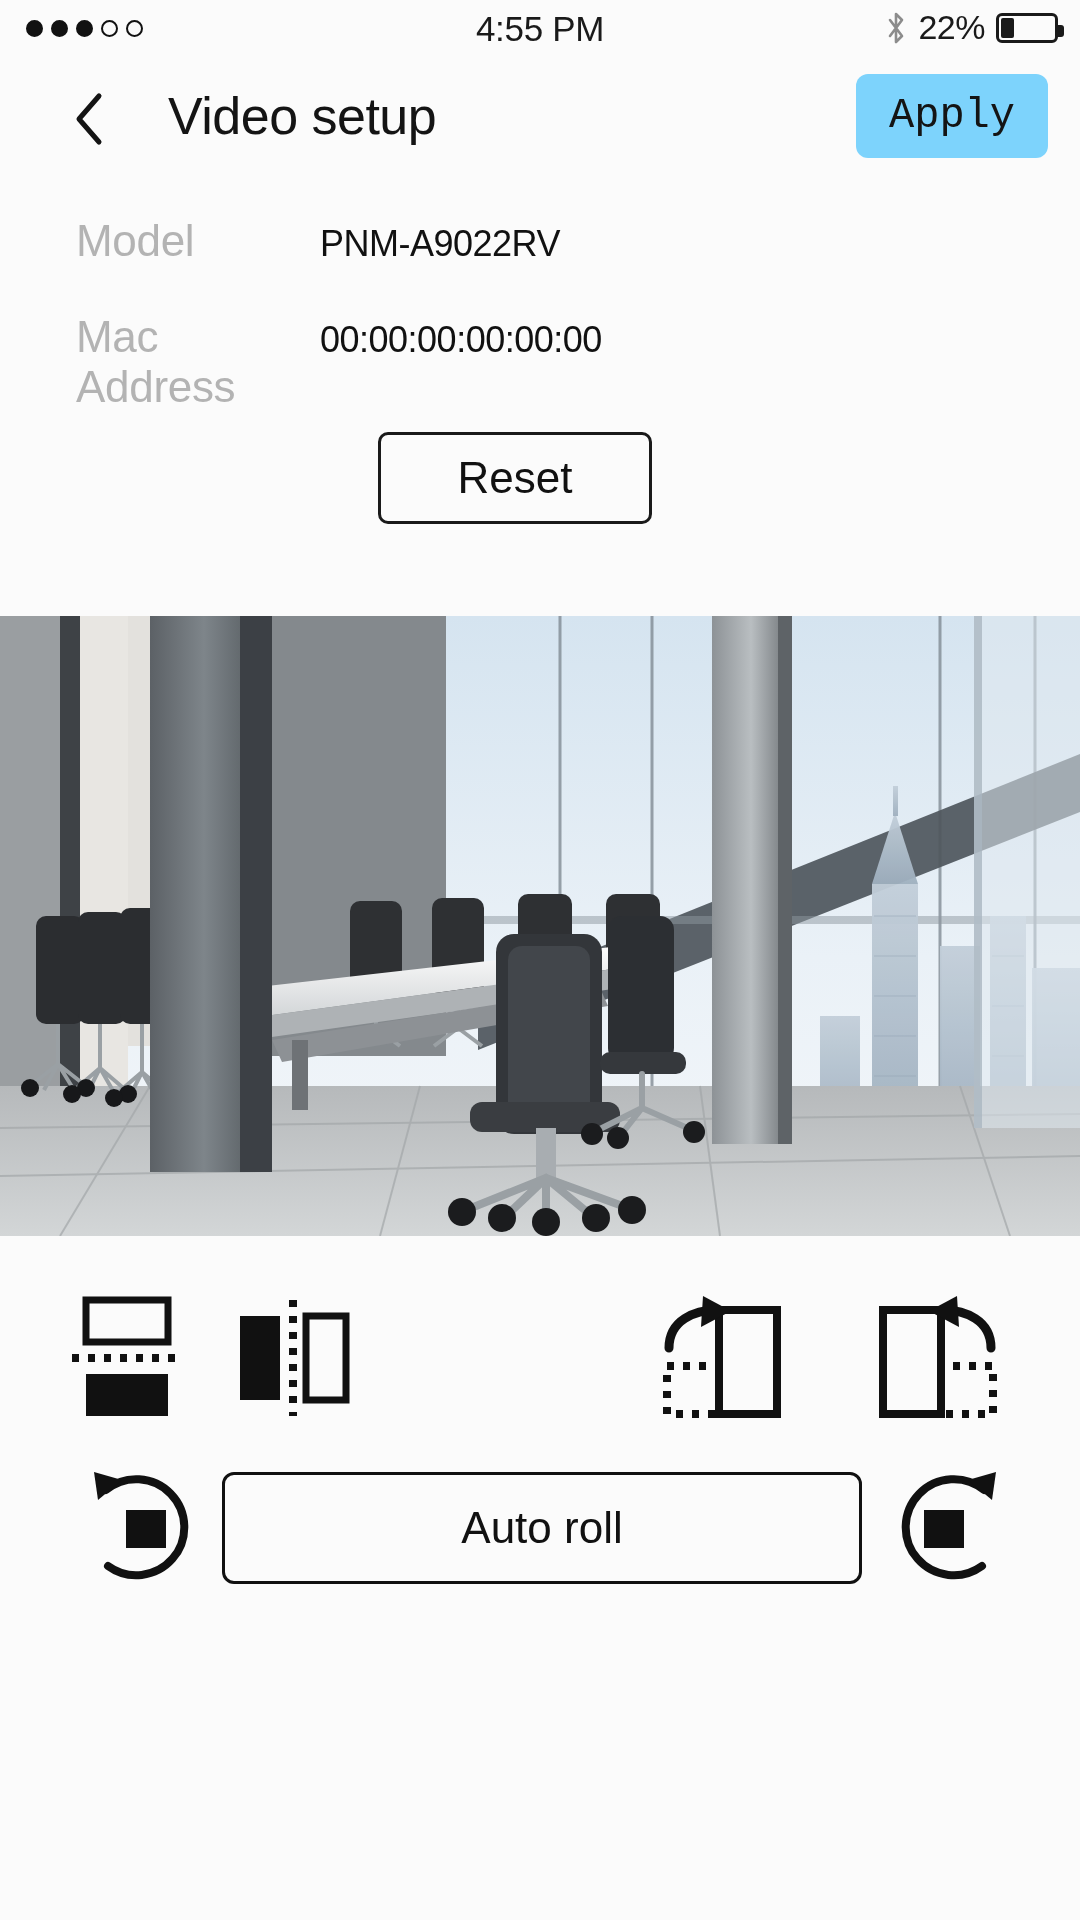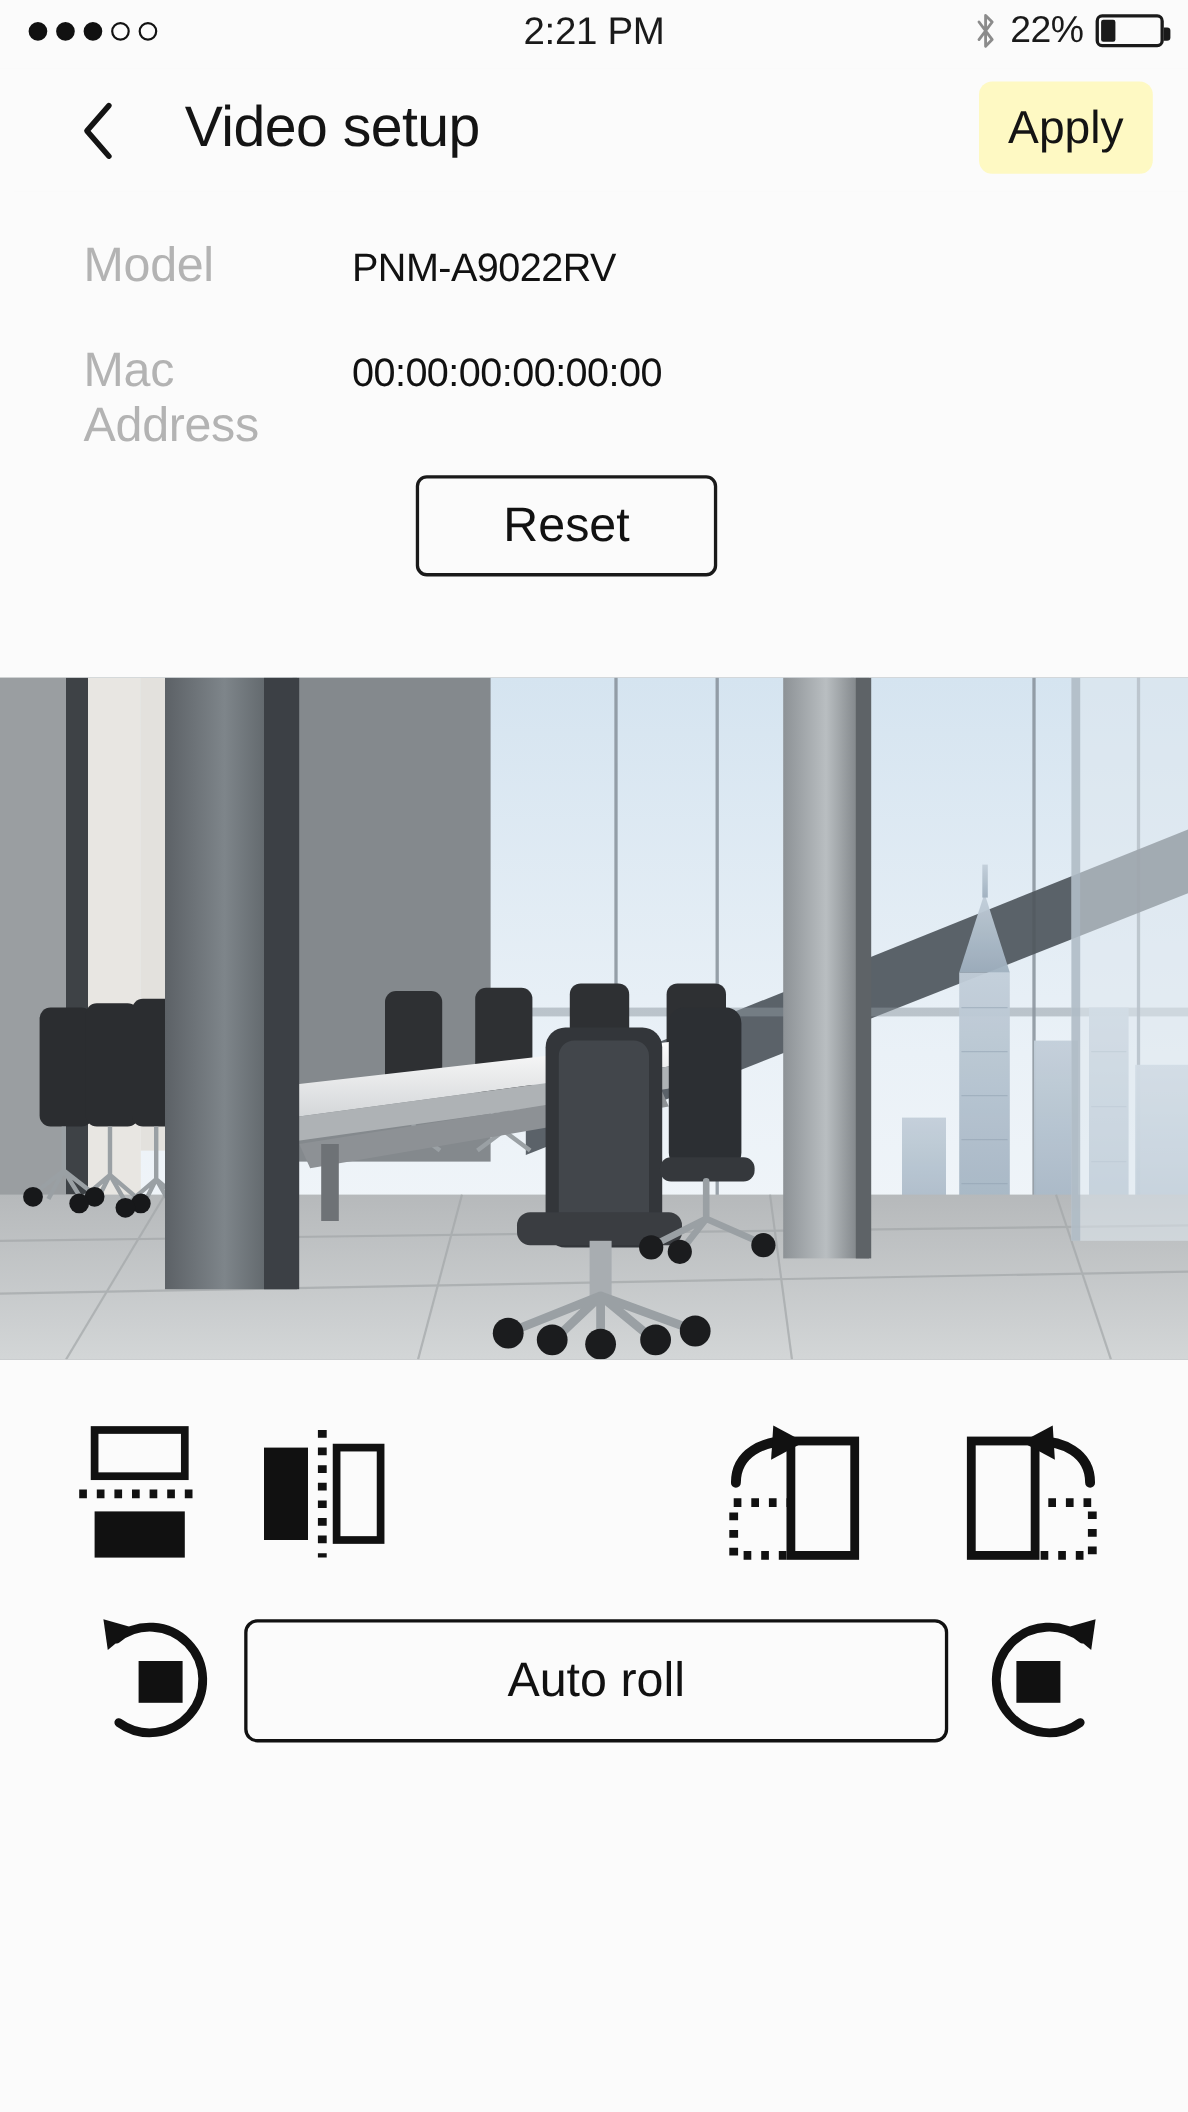--- a/index.html
+++ b/index.html
@@ -62,24 +62,24 @@
     display: flex; align-items: center; justify-content: center;
   }
   #back-chevron { width: 34px; height: 54px; }
   #page-title {
     position: absolute; left: 156px; top: 24px;
     font-size: 52px; font-weight: 400; color: #141414;
     letter-spacing: -0.5px;
   }
   #apply-button {
     position: absolute; right: 44px; top: 12px;
-    width: 158px; height: 84px;
-    background: #fef9c3;
+    width: 192px; height: 84px;
+    background: #7dd3fc;
     border: none; border-radius: 12px;
-    font-family: Liberation Sans, sans-serif;
+    font-family: Liberation Mono, monospace;
     font-size: 42px; color: #141414;
     display: flex; align-items: center; justify-content: center;
     cursor: pointer;
   }
 
   
   #info-panel {
     position: relative;
     width: 1080px; height: 442px;
     background: #fbfbfb;
@@ -175,21 +175,21 @@
 
 <div id="status-bar">
   <div id="signal-dots">
       <span class="dot filled"></span>
       <span class="dot filled"></span>
       <span class="dot filled"></span>
       <span class="dot empty"></span>
       <span class="dot empty"></span>
     </div>
 
-  <div id="status-time">2:21 PM</div>
+  <div id="status-time">4:55 PM</div>
 
   <div id="status-right">
     <svg id="bt-icon" viewBox="0 0 22 34">
       <path d="M5 9 L17 25 L11 31 L11 3 L17 9 L5 25" fill="none" stroke="#8c8c8c" stroke-width="2.6" stroke-linejoin="round" stroke-linecap="round"></path>
     </svg>
     <span id="battery-pct">22%</span>
     <div id="battery-icon">
       <div id="battery-fill" style="width:25%"></div>
     </div>
   </div>

